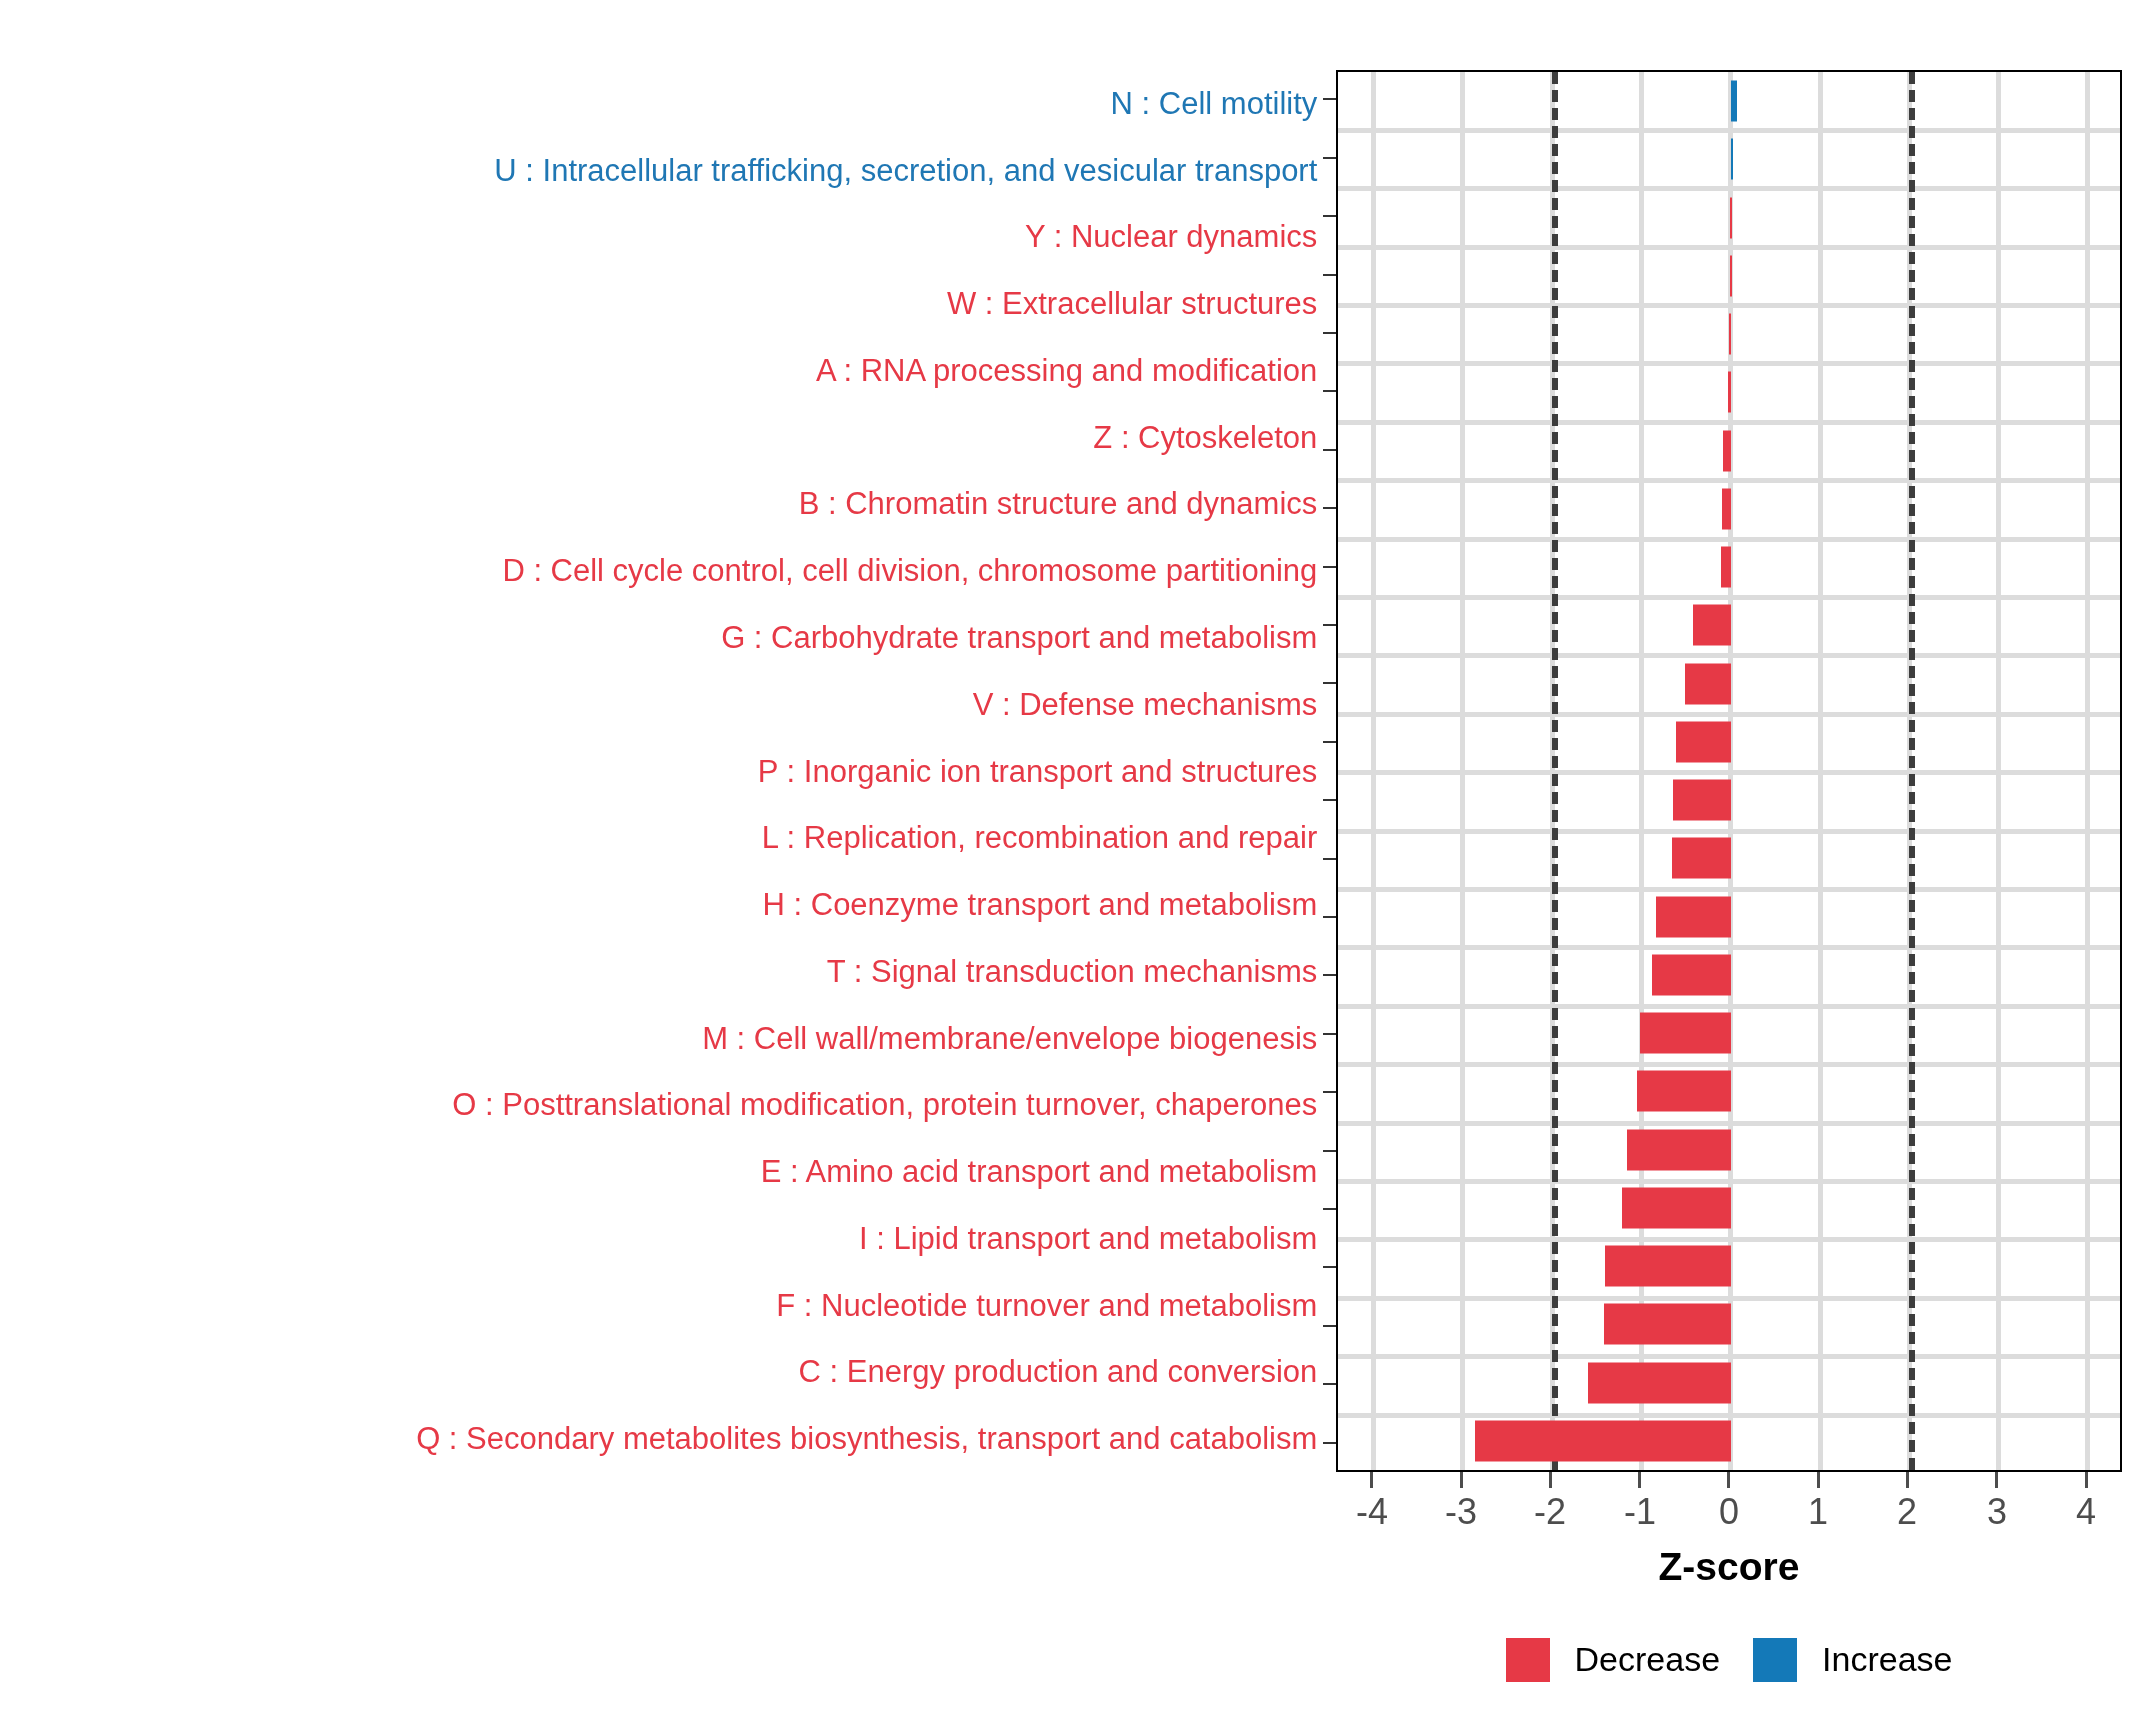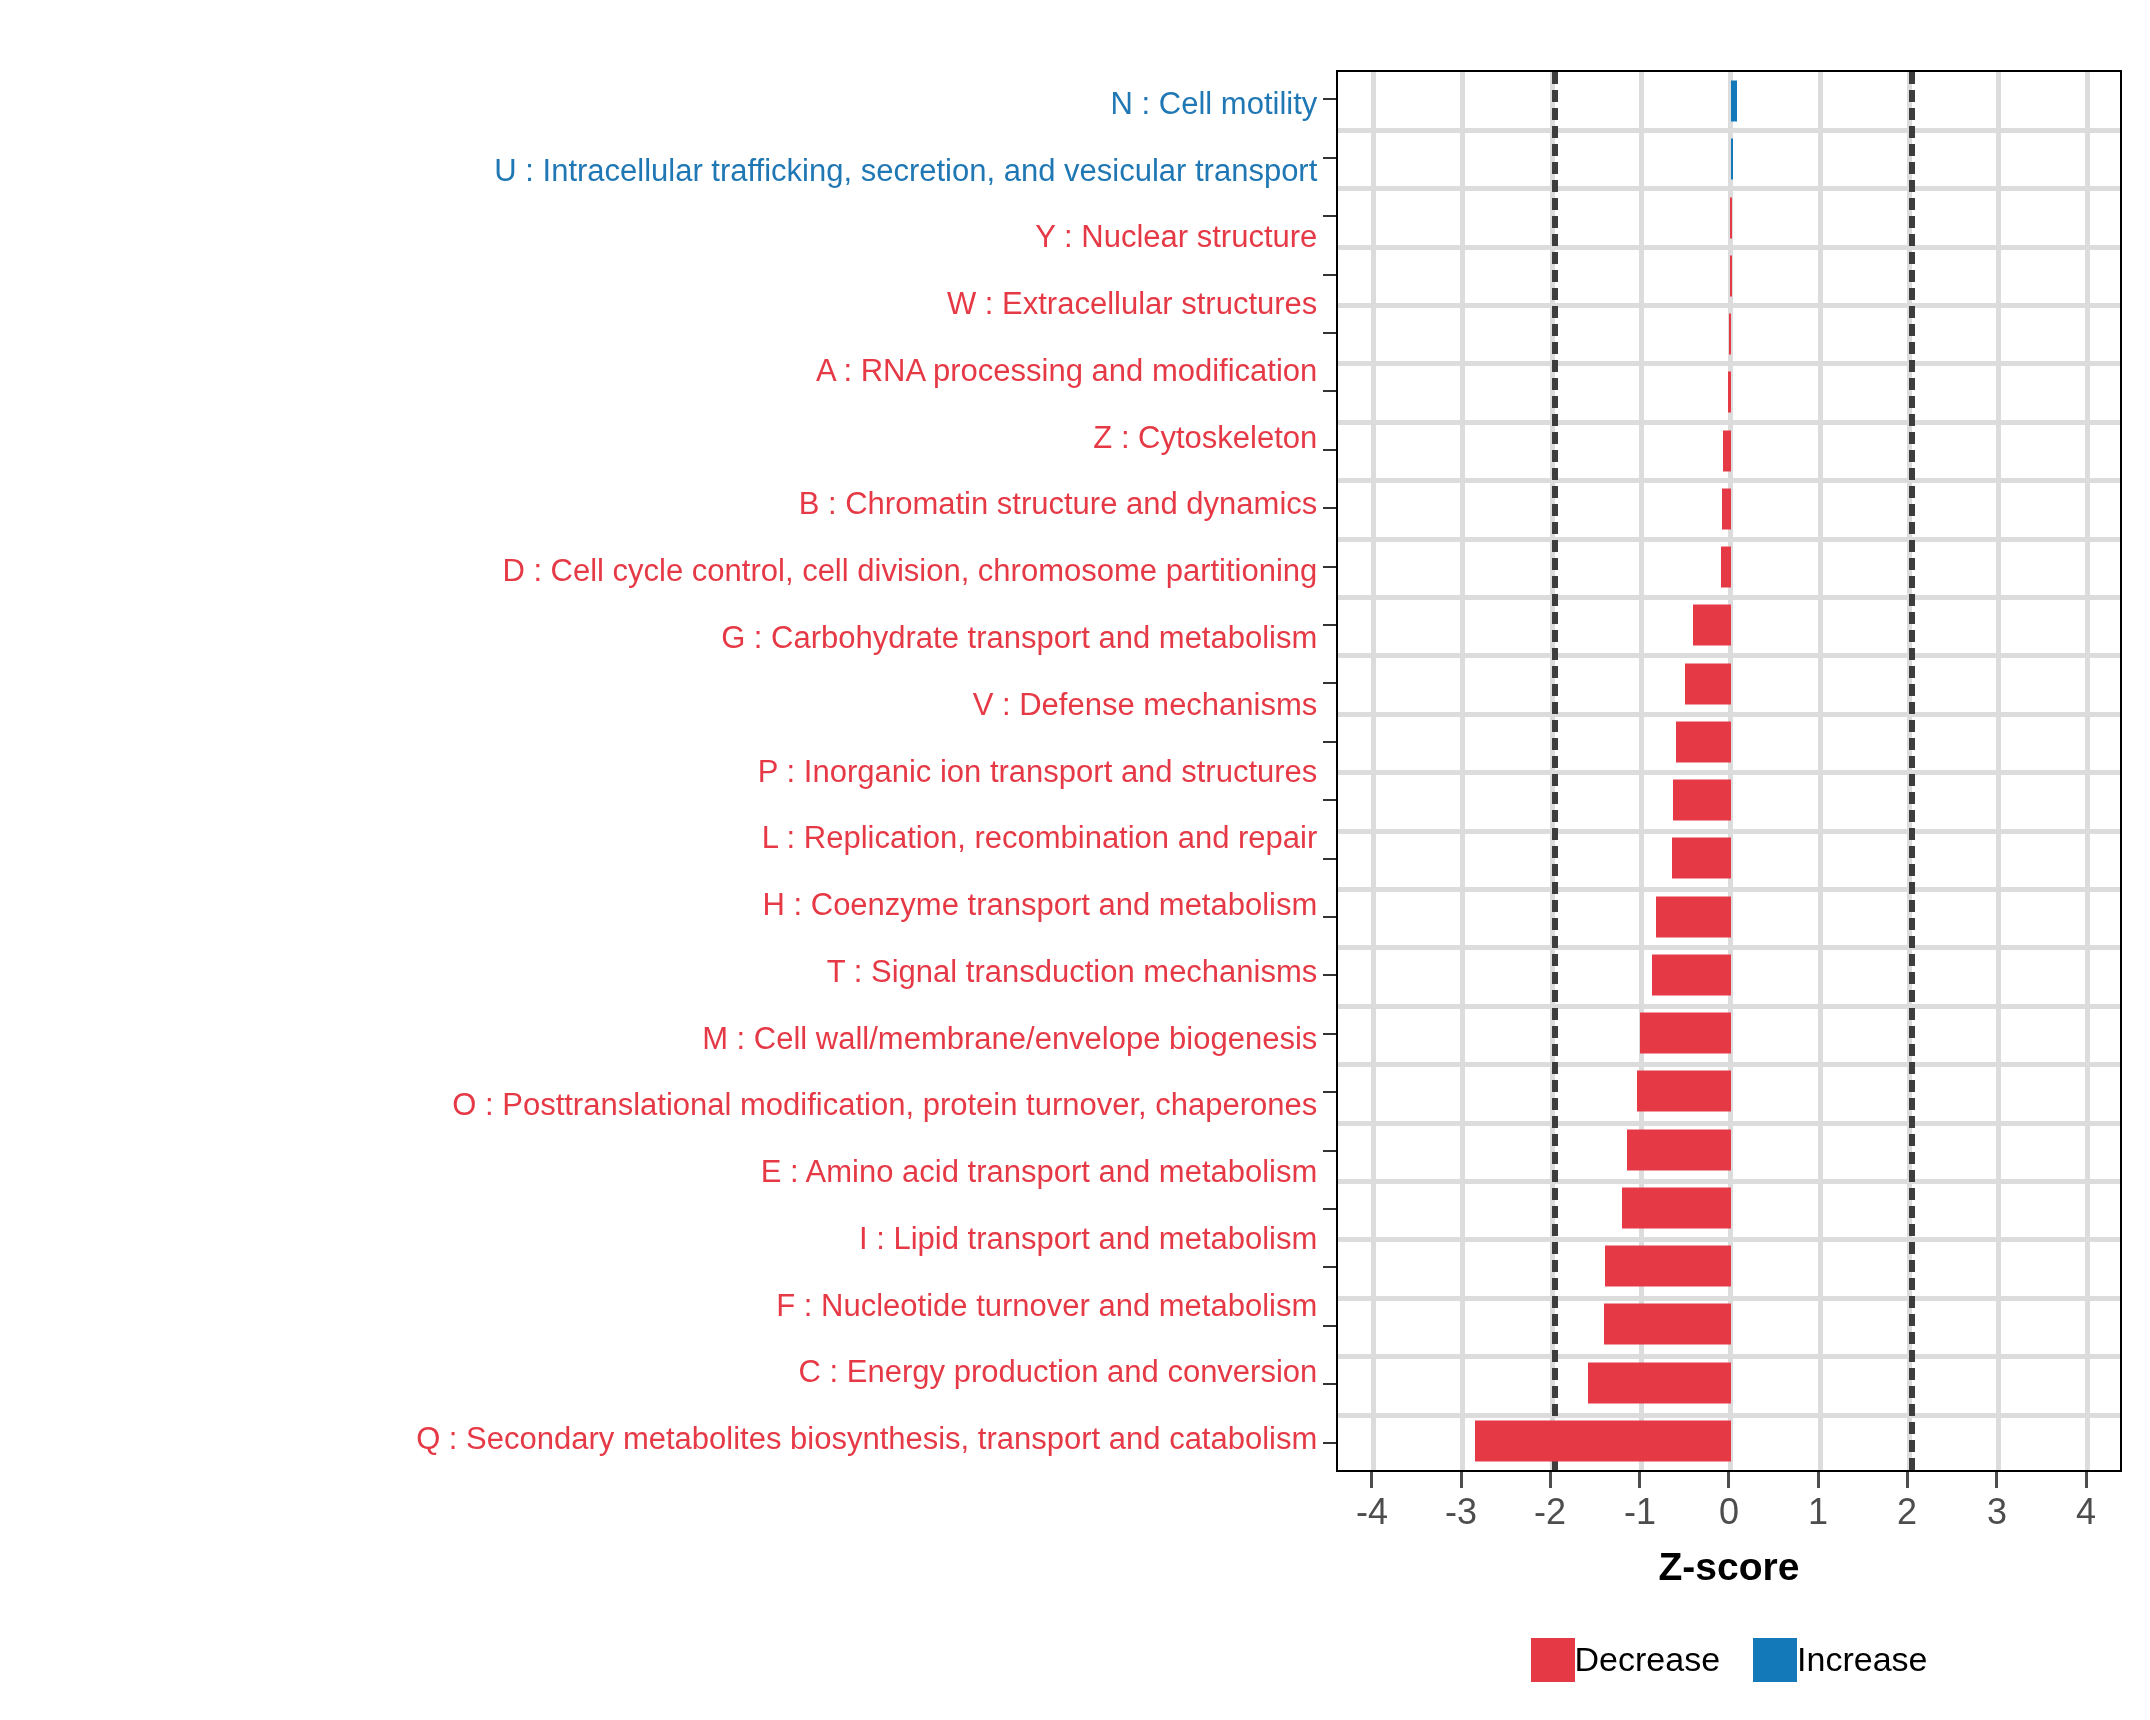--- a/index.html
+++ b/index.html
@@ -56,38 +56,38 @@
   #xaxis-title{
     position:absolute;left:1336px;top:1545px;width:786px;
     text-align:center;font-size:39px;font-weight:bold;color:#000;
   }
 
   
   #legend{
     position:absolute;left:1336px;top:1627px;width:786px;height:65px;
     display:flex;align-items:center;justify-content:center;gap:33px;
   }
-  .legend-item{display:flex;align-items:center;gap:0;}
+  .legend-item{display:flex;align-items:center;gap:25px;}
   .legend-key{width:44px;height:44px;}
   .legend-label{font-size:34px;color:#000;white-space:nowrap;}
 </style>
 </head>
 <body>
 
 <div id="root">
 
   <div id="labels">
       <div class="label-row">
         <span class="label-text lbl-inc">N : Cell motility</span>
       </div>
       <div class="label-row">
         <span class="label-text lbl-inc">U : Intracellular trafficking, secretion, and vesicular transport</span>
       </div>
       <div class="label-row">
-        <span class="label-text lbl-dec">Y : Nuclear structure</span>
+        <span class="label-text lbl-dec">Y : Nuclear dynamics</span>
       </div>
       <div class="label-row">
         <span class="label-text lbl-dec">W : Extracellular structures</span>
       </div>
       <div class="label-row">
         <span class="label-text lbl-dec">A : RNA processing and modification</span>
       </div>
       <div class="label-row">
         <span class="label-text lbl-dec">Z : Cytoskeleton</span>
       </div>

